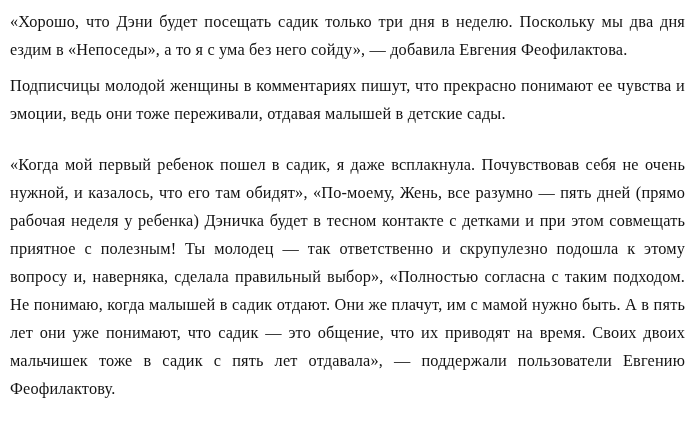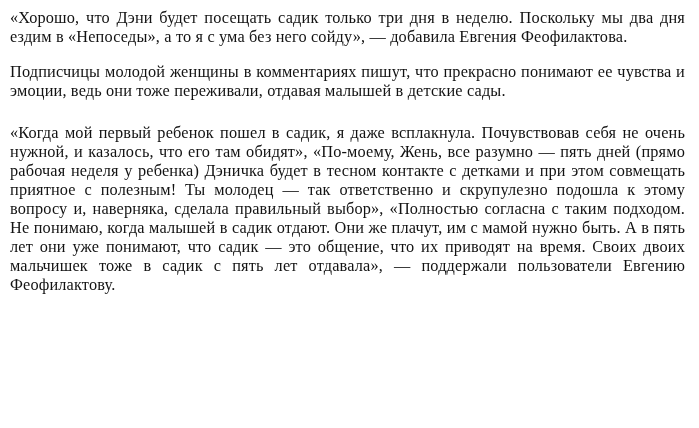--- a/index.html
+++ b/index.html
@@ -16,29 +16,29 @@
   .page {
     width: 699px;
     height: 428px;
     box-sizing: border-box;
     padding: 8px 14px 0 10px;
     background: #ffffff;
   }
   .para {
     font-family: "Liberation Serif", serif;
     font-size: 16.3px;
-    line-height: 19px;
+    line-height: 28px;
     color: #121212;
     text-align: justify;
     text-justify: inter-word;
     margin: 0;
     letter-spacing: 0.01em;
   }
   .para + .para {
-    margin-top: 16px;
+    margin-top: 8px;
   }
   .gap {
     height: 23px;
   }
 </style>
 </head>
 <body>
 
 <div class="page">
   <p class="para">«Хорошо, что Дэни будет посещать садик только три дня в неделю. Поскольку мы два дня ездим в «Непоседы», а то я с ума без него сойду», — добавила Евгения Феофилактова.</p>

